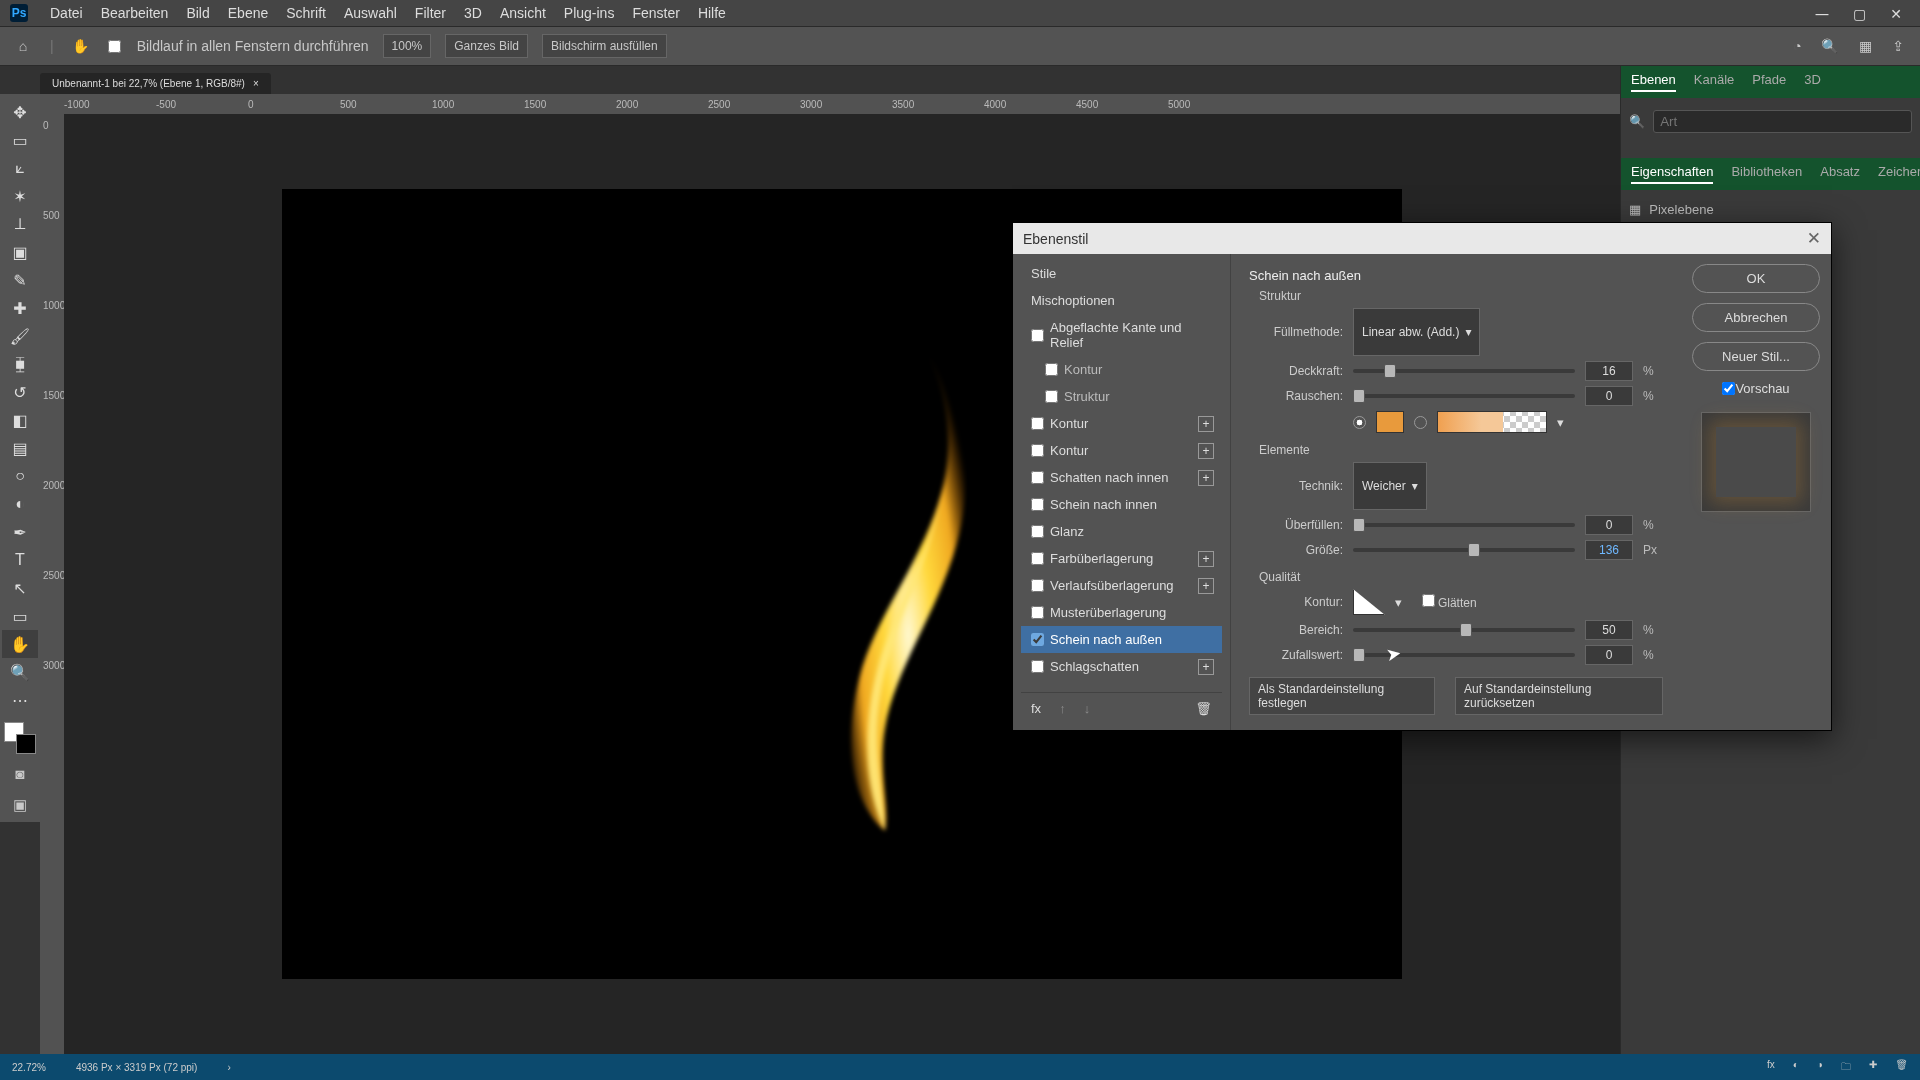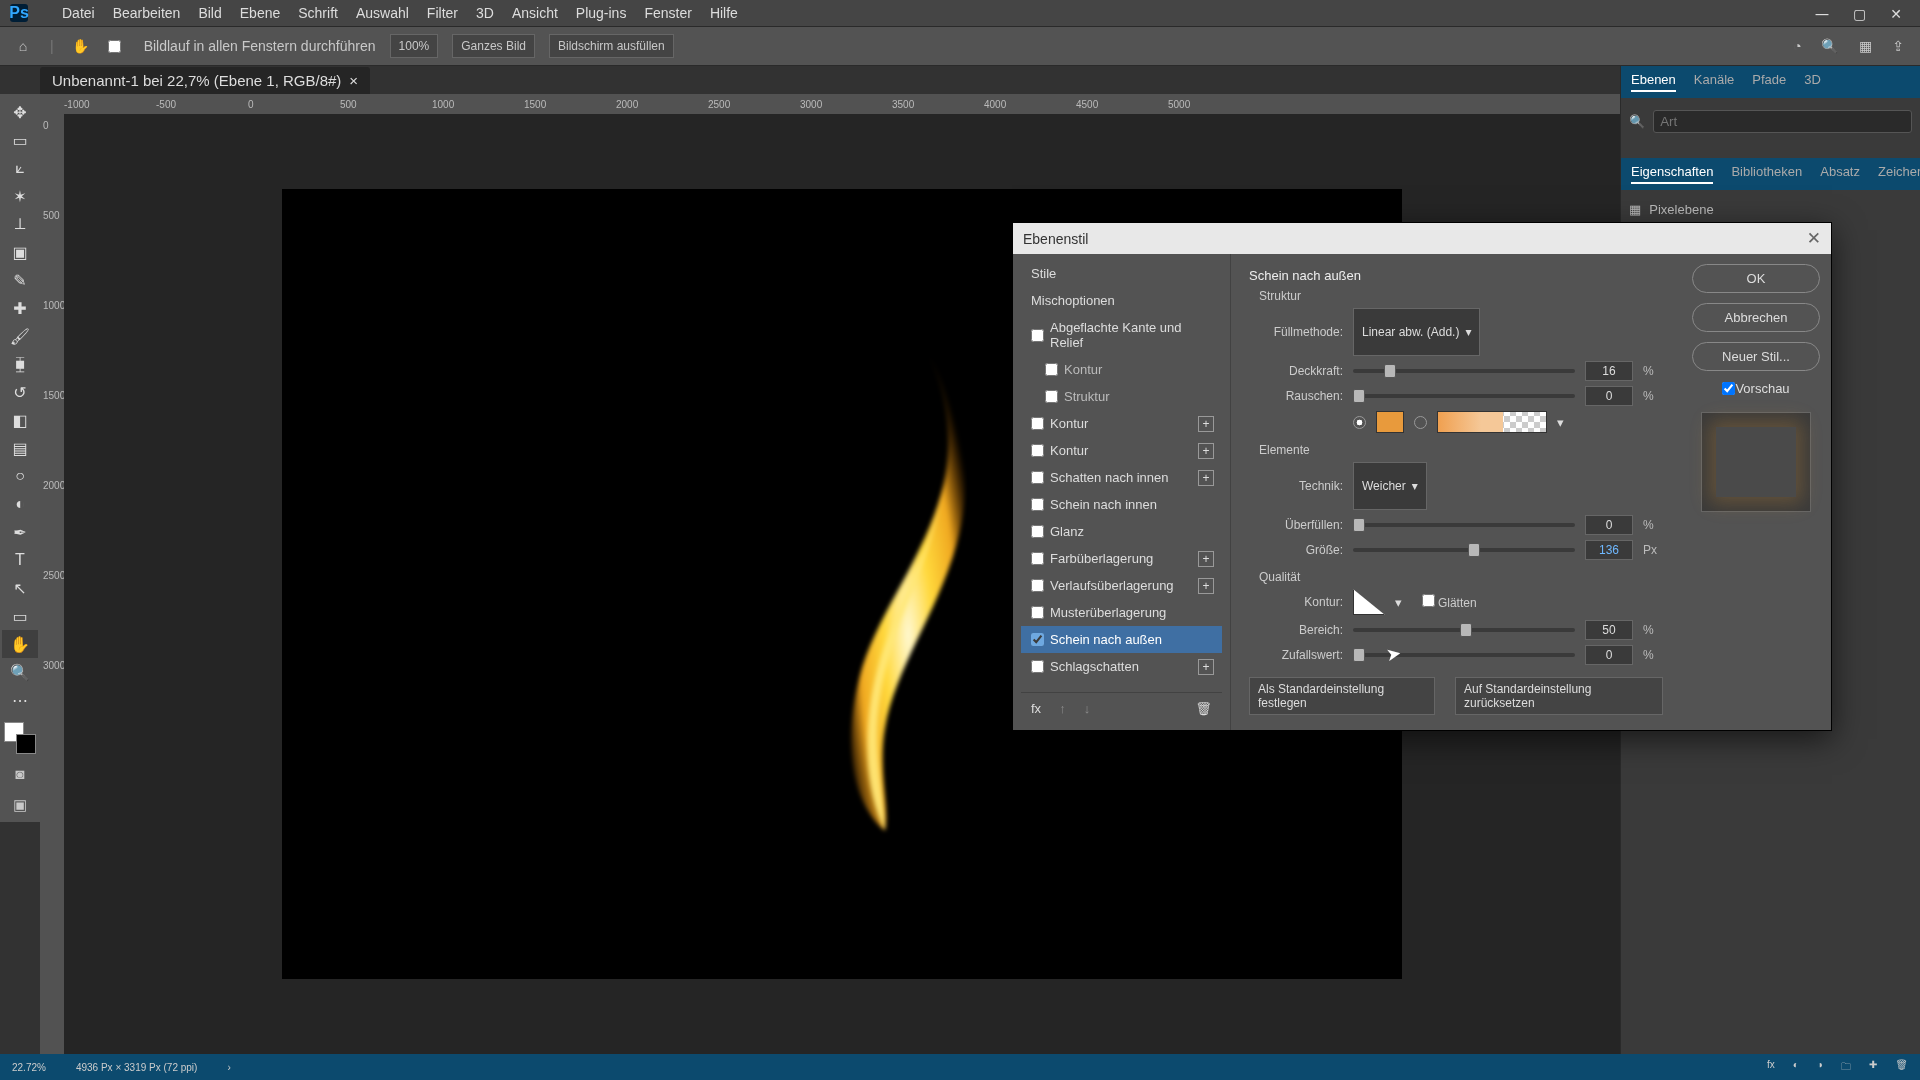--- a/index.html
+++ b/index.html
@@ -1,31 +1,31 @@
 <!DOCTYPE html>
 <html><head>
 <meta charset="utf-8">
 <style>
 *{margin:0;padding:0;box-sizing:border-box;font-family:"Segoe UI",Tahoma,sans-serif;user-select:none}
 body{background:#323232;width:1920px;height:1080px;overflow:hidden;position:relative;color:#c8c8c8;font-size:14px}
 
 
 .menubar{height:26px;background:#454545;display:flex;align-items:center;padding:0 10px;gap:18px;font-size:14px;color:#ddd}
-.menubar .logo{width:18px;height:18px;background:#001e36;border-radius:3px;display:flex;align-items:center;justify-content:center;color:#31a8ff;font-weight:bold;font-size:16px;margin-right:16px}
+.menubar .logo{width:18px;height:18px;background:#001e36;border-radius:3px;display:flex;align-items:center;justify-content:center;color:#31a8ff;font-weight:bold;font-size:12px;margin-right:4px}
 .win-ctrl{margin-left:auto;display:flex;gap:24px;padding-right:8px}
 
 
 .optionsbar{height:40px;background:#535353;display:flex;align-items:center;padding:0 10px;gap:14px;border-top:1px solid #2a2a2a;border-bottom:1px solid #2a2a2a;font-size:14px}
 .optionsbar .iconbtn{width:26px;height:26px;display:flex;align-items:center;justify-content:center}
-.optionsbar .check{display:flex;align-items:center;gap:23px}
+.optionsbar .check{display:flex;align-items:center;gap:16px}
 .optionsbar .right{margin-left:auto;display:flex;gap:20px;padding-right:6px}
 
 
 .tabbar{height:28px;background:#323232;display:flex;align-items:flex-end;padding-left:40px}
-.tabbar .tab{background:#252525;padding:5px 12px;font-size:15px;color:#ddd;display:flex;align-items:center;gap:8px;border-top-left-radius:3px;border-top-right-radius:3px}
+.tabbar .tab{background:#252525;padding:5px 12px;font-size:10px;color:#ddd;display:flex;align-items:center;gap:8px;border-top-left-radius:3px;border-top-right-radius:3px}
 
 
 .toolbox{position:absolute;left:0;top:94px;width:40px;background:#535353;display:flex;flex-direction:column;align-items:center;padding:4px 0;gap:0}
 .toolbox .tool{width:36px;height:28px;display:flex;align-items:center;justify-content:center;color:#ddd;font-size:16px;position:relative}
 .toolbox .tool.active{background:#3f3f3f}
 .toolbox .swatch{margin-top:8px;position:relative;width:32px;height:32px}
 .toolbox .fg{position:absolute;top:0;left:0;width:20px;height:20px;background:#fff;border:1px solid #888}
 .toolbox .bg{position:absolute;bottom:0;right:0;width:20px;height:20px;background:#000;border:1px solid #888}
 .toolbox .qm{width:36px;height:26px;display:flex;align-items:center;justify-content:center;font-size:15px;margin-top:6px}
 
@@ -37,21 +37,21 @@
 .ruler-v{width:24px;background:#525252;display:flex;flex-direction:column;font-size:10px;color:#bbb;padding-top:6px}
 .ruler-v span{flex:0 0 90px;writing-mode:horizontal-tb;padding-left:3px}
 .canvas-wrap{flex:1;display:flex;align-items:center;justify-content:center;background:#252525}
 .canvas{width:1120px;height:790px;background:#000;position:relative}
 
 
 .flame{position:absolute;left:44%;top:18%;width:230px;height:510px;filter:blur(2px)}
 .flame svg{width:100%;height:100%}
 
 
-.rightarea{position:absolute;right:0;top:66px;width:300px;bottom:26px;background:#0c4a6e;border-left:1px solid #2a2a2a;display:flex;flex-direction:column;font-size:13px}
+.rightarea{position:absolute;right:0;top:66px;width:300px;bottom:26px;background:#14532d;border-left:1px solid #2a2a2a;display:flex;flex-direction:column;font-size:13px}
 .panel-tabs{display:flex;gap:18px;padding:6px 10px;color:#aaa}
 .panel-tabs .active{color:#fff;border-bottom:2px solid #fff;padding-bottom:3px}
 .panel-body{flex:1;background:#3a3a3a;padding:8px;color:#bbb}
 .panel-row{display:flex;align-items:center;gap:8px;padding:4px 0}
 .search{width:100%;background:#2a2a2a;border:1px solid #555;padding:3px 6px;border-radius:3px}
 
 
 .statusbar{position:absolute;left:0;right:0;bottom:0;height:26px;background:#0c4a6e;display:flex;align-items:center;padding:0 12px;gap:30px;font-size:10px;color:#ccc}
 .statusbar .right{margin-left:auto;display:flex;gap:18px}
 

